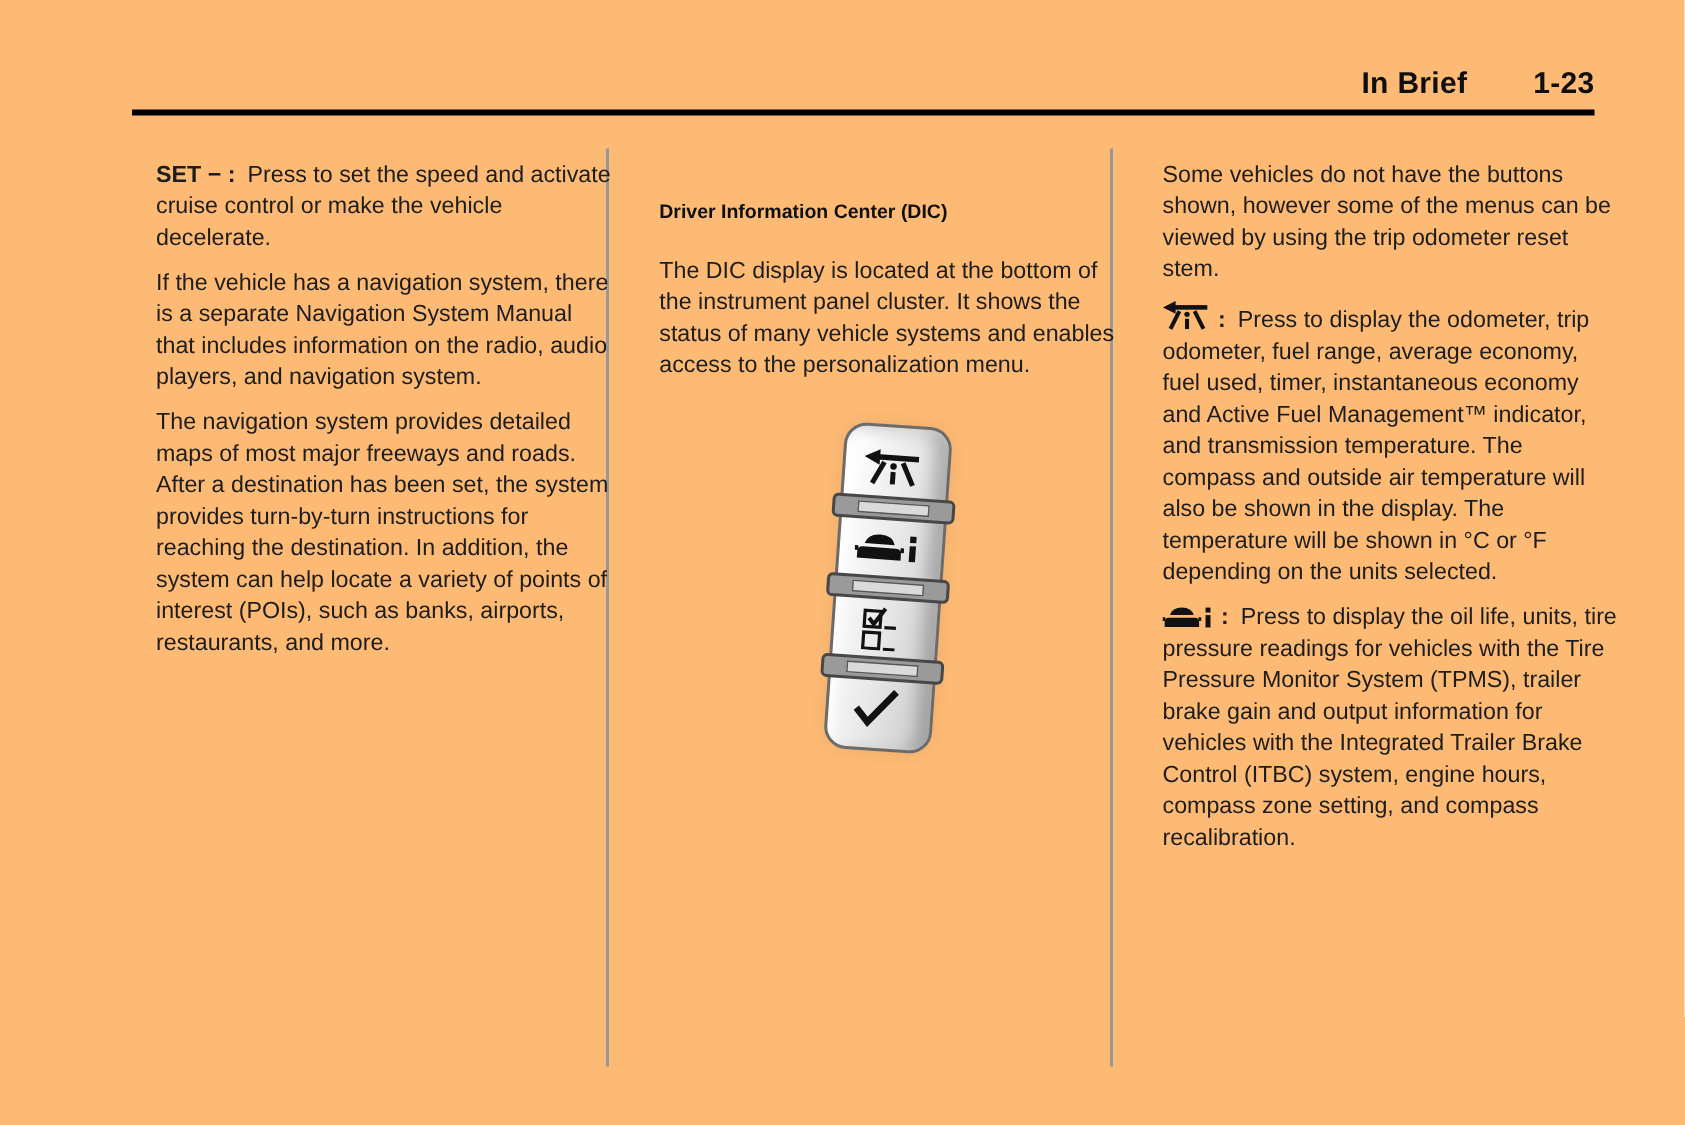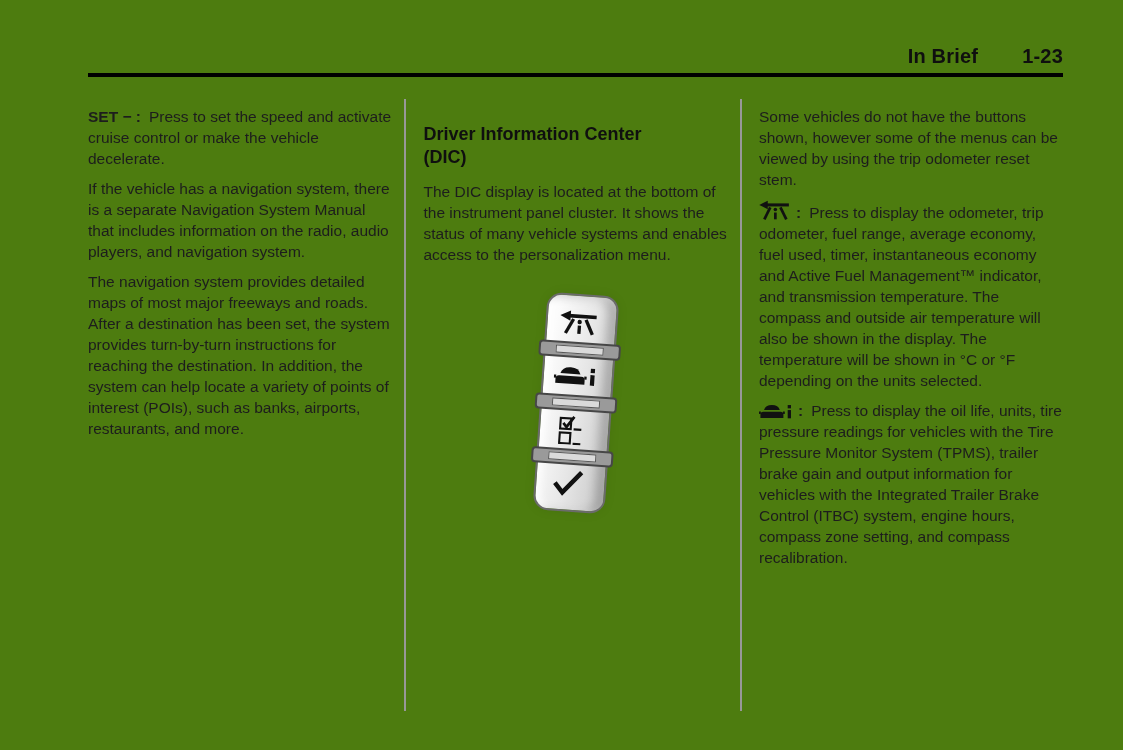--- a/index.html
+++ b/index.html
@@ -1,35 +1,35 @@
 <!DOCTYPE html>
 <html><head>
 <meta charset="utf-8">
 <style>
   html,body{margin:0;padding:0;background:#ffffff;}
   .page{
-    position:relative;width:1123px;height:750px;background:#4d7c0f;
+    position:relative;width:1123px;height:750px;background:#fdba74;
     font-family:"Liberation Sans",sans-serif;color:#1d1d1d;overflow:hidden;
   }
   
   .running-head{
     position:absolute;top:45px;left:88px;width:975px;text-align:right;
     font-weight:bold;font-size:20px;color:#0f0f0f;letter-spacing:.2px;
   }
   .running-head .pageno{margin-left:44px;}
   .head-rule{position:absolute;left:88px;top:73px;width:975px;height:4px;background:#000;}
   
   .col-divider{position:absolute;top:99px;width:2px;height:612px;background:#989898;}
   .divider-1{left:404px;}
   .divider-2{left:740px;}
   
-  .columns{position:absolute;left:88px;top:106px;width:975px;display:flex;justify-content:space-between;}
+  .columns{position:absolute;left:104px;top:106px;width:975px;display:flex;justify-content:space-between;}
   .col{width:304px;}
   .col p{margin:0 0 9px;font-size:15.5px;line-height:21px;}
-  .col h2{font-size:18px;line-height:23px;margin:17px 0 12px;color:#0f0f0f;}
+  .col h2{font-size:13px;line-height:35px;margin:17px 0 12px;color:#0f0f0f;}
   .col h2.dic-heading{max-width:245px;}
   .lead{font-weight:bold;margin-right:8px;}
   .ref-italic{font-style:italic;}
   .icon-inline{display:inline-block;vertical-align:-3px;margin-right:6px;line-height:0;}
   .glyph-icon{font-size:20px;font-weight:normal;vertical-align:-2px;margin-right:6px;display:inline-block;line-height:16px;}
   
   .dic-figure{height:252px;display:flex;align-items:center;justify-content:center;margin:12px 0 10px;}
   .dic-strip{
     position:relative;width:68px;height:214px;transform:rotate(4deg);
     border:2px solid #6b6b6b;border-radius:15px;

